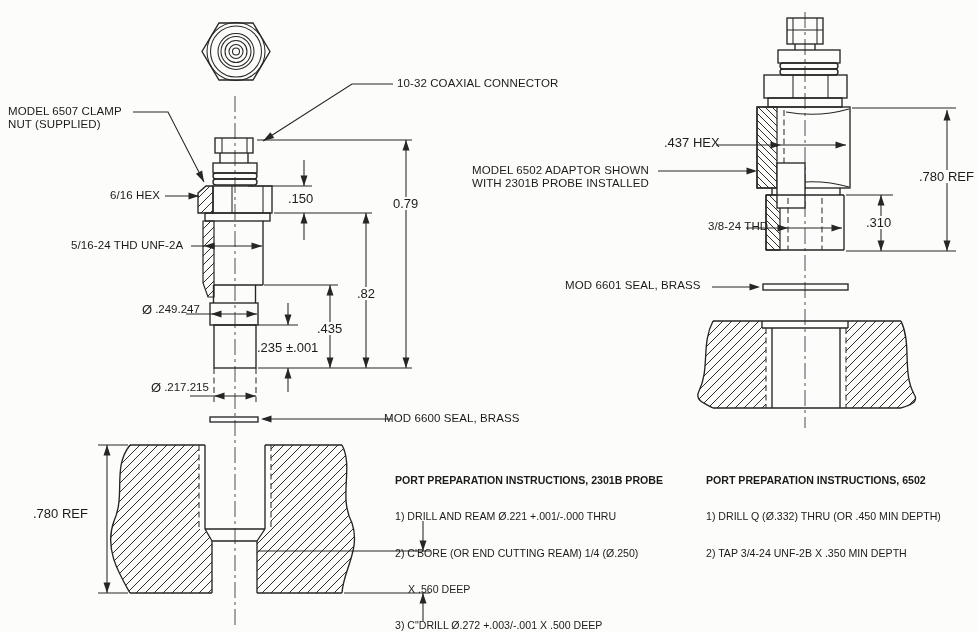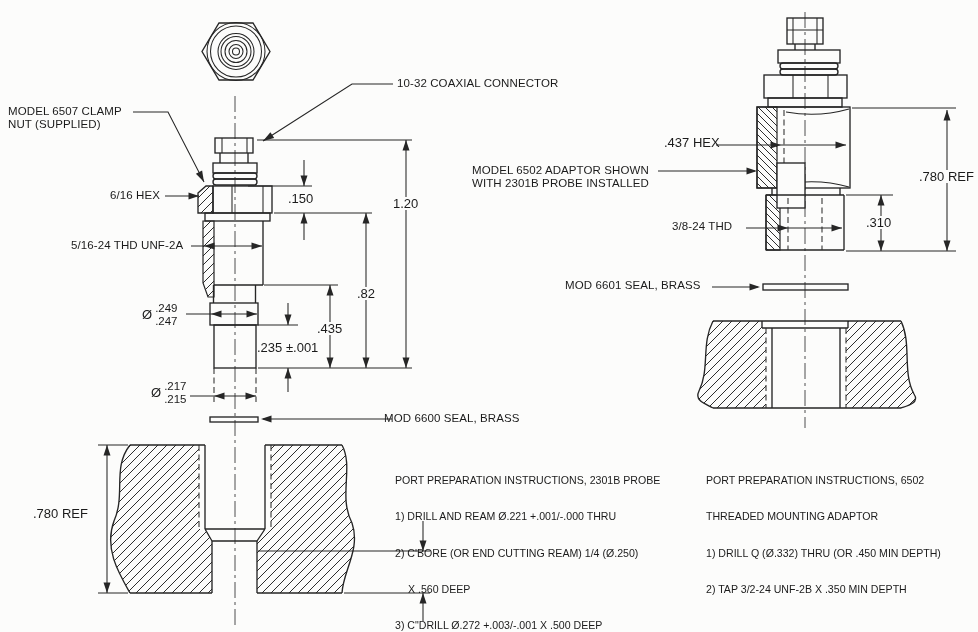--- a/index.html
+++ b/index.html
@@ -4,23 +4,23 @@
 <style>
   html,body{margin:0;padding:0;background:#e8e8e8;}
   #sheet{position:relative;width:978px;height:632px;background:#fcfcfb;overflow:hidden;
          font-family:"Liberation Sans", sans-serif;color:#1b1b1b;}
   #draw{position:absolute;left:0;top:0;}
   .lbl{position:absolute;font-size:11.5px;line-height:13px;letter-spacing:.1px;white-space:pre;}
   .dim{position:absolute;font-size:13px;line-height:13px;white-space:pre;}
   .boxed{background:#fcfcfb;padding:0 2px;}
   .dia-callout{position:absolute;display:flex;align-items:center;gap:3px;}
   .dia-sym{font-size:13px;}
-  .dia-stack{display:flex;flex-direction:column;font-size:11.5px;line-height:12.5px;align-items:center;}
+  .dia-stack{display:flex;flex-direction:row;font-size:11.5px;line-height:12.5px;align-items:center;}
   .ins{position:absolute;font-size:10.6px;line-height:12.1px;white-space:pre;}
-  .ins .t{font-weight:normal;}
+  .ins .t{font-weight:bold;}
   .ind{padding-left:13px;}
   svg .ln{stroke:#262626;fill:none;stroke-width:1.35;}
   svg .thin{stroke:#262626;fill:none;stroke-width:1.05;}
   svg .hid{stroke:#2e2e2e;fill:none;stroke-width:1.05;stroke-dasharray:6 3.5;}
   svg .cl{stroke:#3a3a3a;fill:none;stroke-width:.9;stroke-dasharray:16 4 3 4;}
   svg .ah{fill:#262626;stroke:none;}
   svg .wh{fill:#fcfcfb;}
 </style>
 </head>
 <body>
@@ -184,53 +184,52 @@
 
   <div class="dia-callout" style="left:142px;top:302px">
     <span class="dia-sym">Ø</span>
     <span class="dia-stack">
       <span>.249</span>
       <span>.247</span>
     </span>
   </div>
 
   <div class="dim" style="left:288px;top:192px">.150</div>
-  <div class="dim boxed" style="left:391px;top:197px">1.20</div>
+  <div class="dim boxed" style="left:391px;top:197px">0.79</div>
   <div class="dim boxed" style="left:355px;top:287px">.82</div>
   <div class="dim boxed" style="left:315px;top:322px">.435</div>
   <div class="dim" style="left:257px;top:341px">.235 ±.001</div>
 
   <div class="dia-callout" style="left:151px;top:380px">
     <span class="dia-sym">Ø</span>
     <span class="dia-stack">
       <span>.217</span>
       <span>.215</span>
     </span>
   </div>
 
   <div class="lbl" style="left:384px;top:412px">MOD 6600 SEAL, BRASS</div>
   <div class="dim" style="left:33px;top:507px">.780 REF</div>
 
   <div class="dim" style="left:664px;top:136px">.437 HEX</div>
   <div class="lbl" style="left:472px;top:164px">MODEL 6502 ADAPTOR SHOWN</div>
   <div class="lbl" style="left:472px;top:177px">WITH 2301B PROBE INSTALLED</div>
-  <div class="lbl" style="left:672px;top:220px">3/8-24 THD</div>
+  <div class="lbl" style="left:708px;top:220px">3/8-24 THD</div>
   <div class="dim boxed" style="left:917px;top:170px">.780 REF</div>
   <div class="dim boxed" style="left:864px;top:216px">.310</div>
   <div class="lbl" style="left:565px;top:279px">MOD 6601 SEAL, BRASS</div>
 
   <div class="ins" style="left:395px;top:450px;width:300px">
     <div class="t">PORT PREPARATION INSTRUCTIONS, 2301B PROBE</div>
     <div>1) DRILL AND REAM Ø.221 +.001/-.000 THRU</div>
     <div>2) C'BORE (OR END CUTTING REAM) 1/4 (Ø.250)</div>
     <div class="ind">X .560 DEEP</div>
     <div>3) C"DRILL Ø.272 +.003/-.001 X .500 DEEP</div>
     
   </div>
 
   <div class="ins" style="left:706px;top:450px;width:268px">
     <div class="t">PORT PREPARATION INSTRUCTIONS, 6502</div>
-    <div class="t">THREADED MOUNTING ADAPTOR</div>
     <div>1) DRILL Q (Ø.332) THRU (OR .450 MIN DEPTH)</div>
-    <div>2) TAP 3/2-24 UNF-2B X .350 MIN DEPTH</div>
+    <div>2) TAP 3/4-24 UNF-2B X .350 MIN DEPTH</div>
   </div>
 
 </div>
 
 </body></html>

